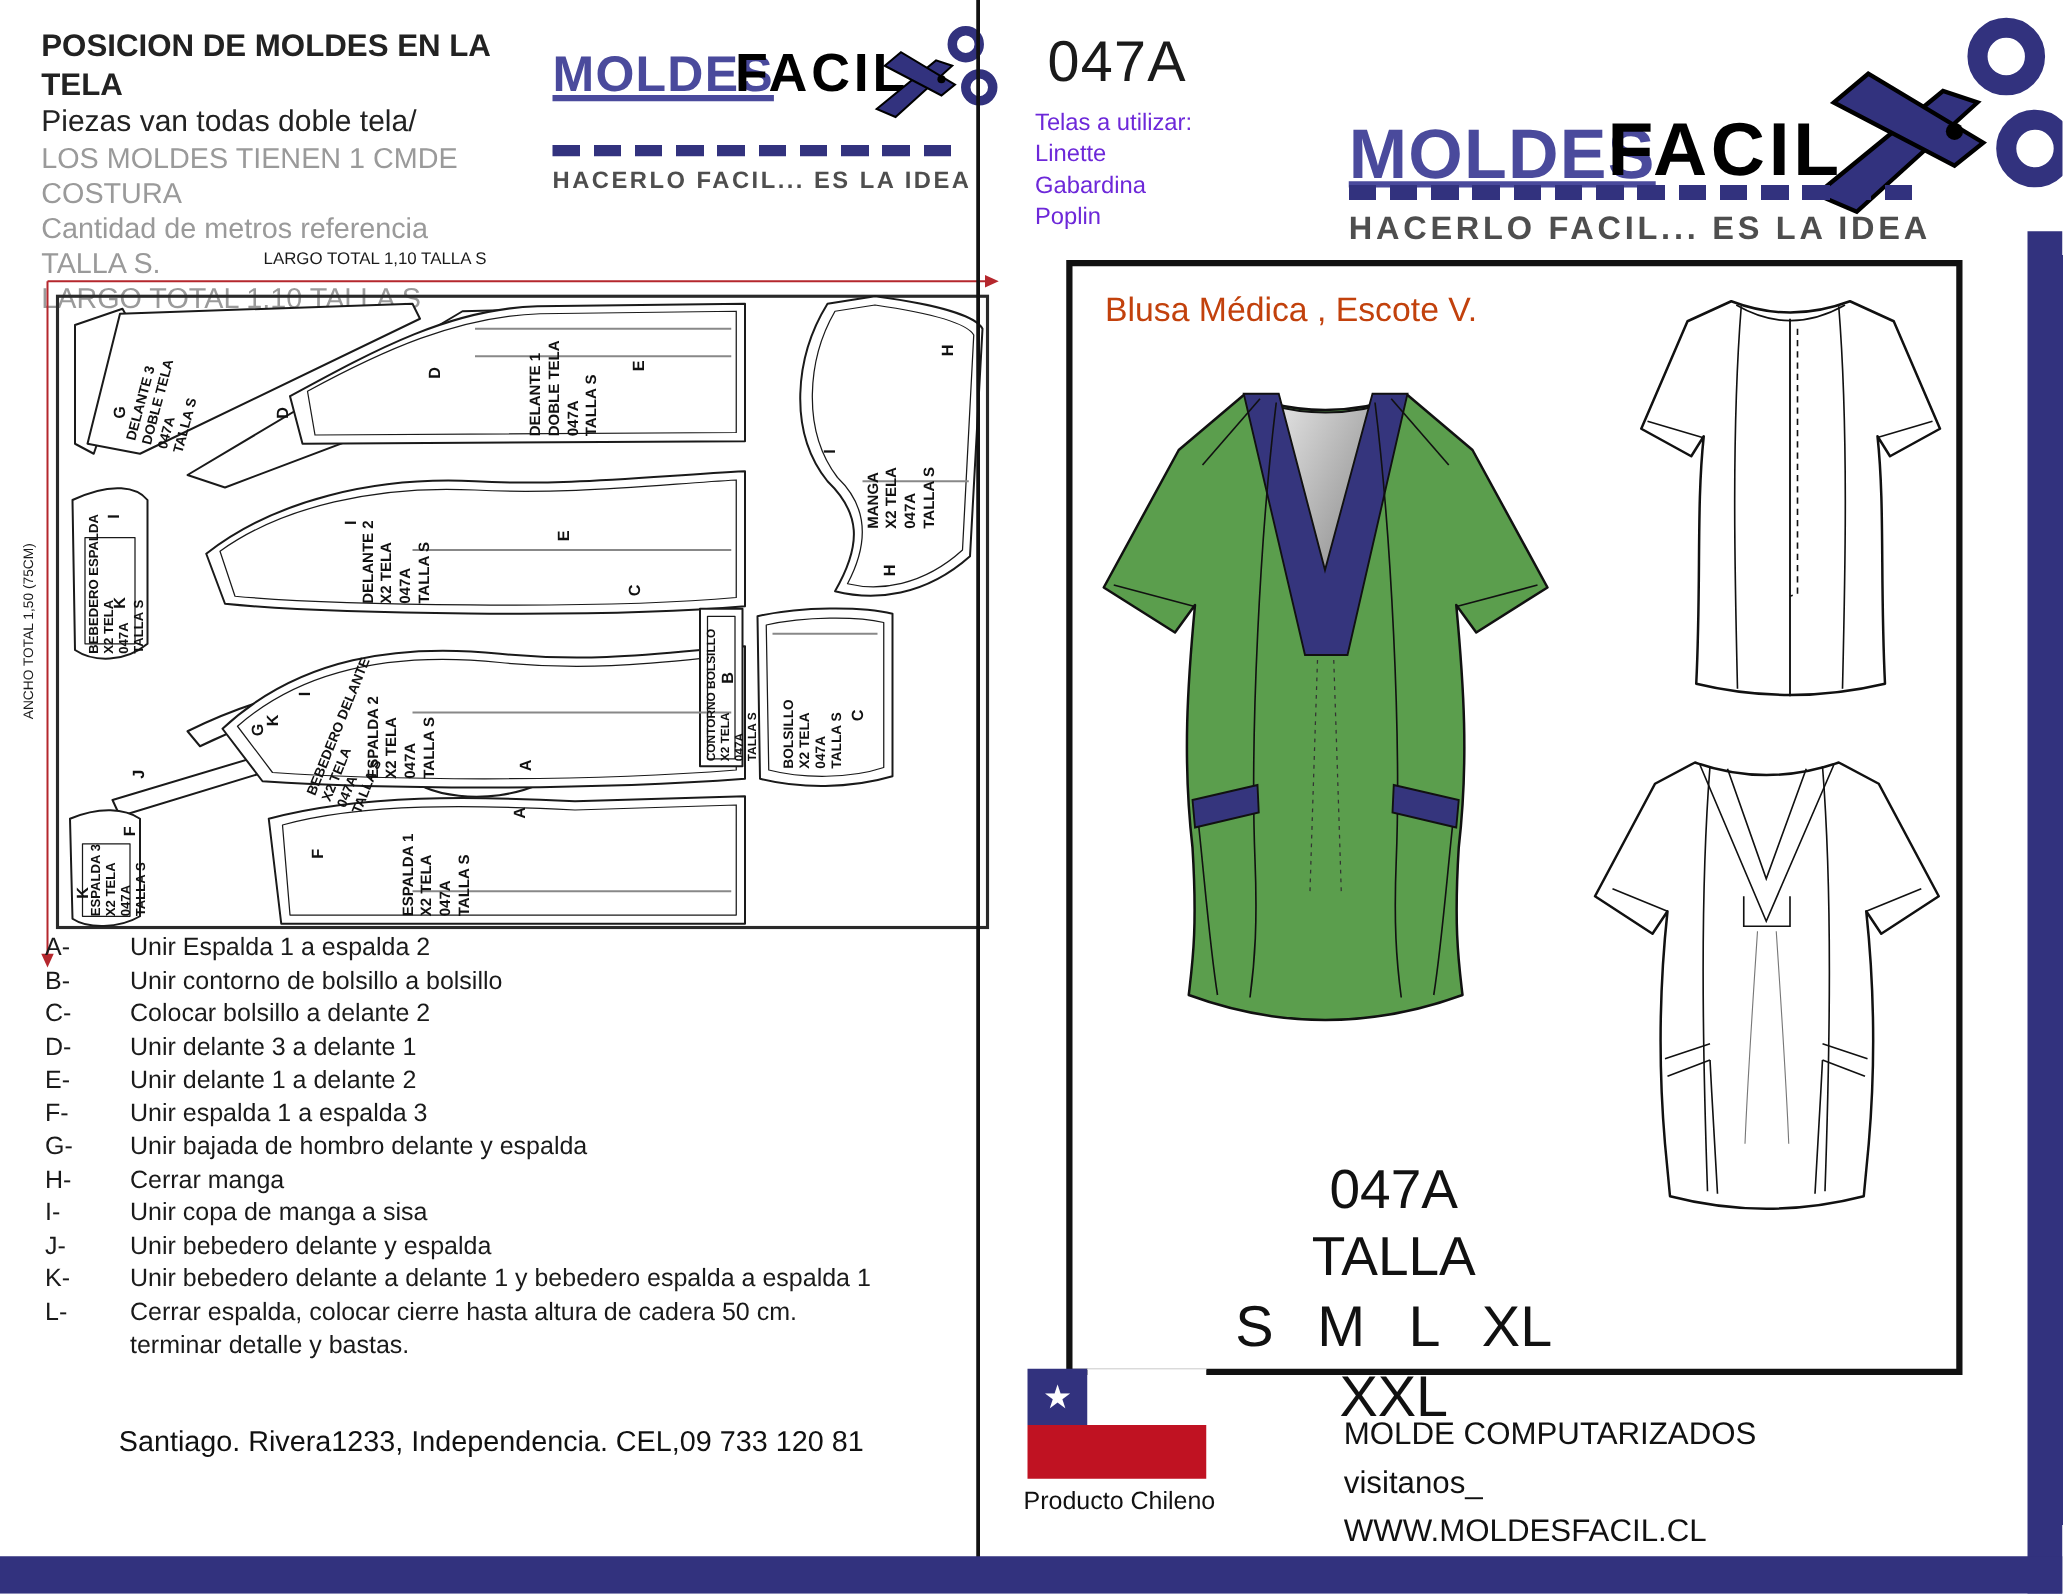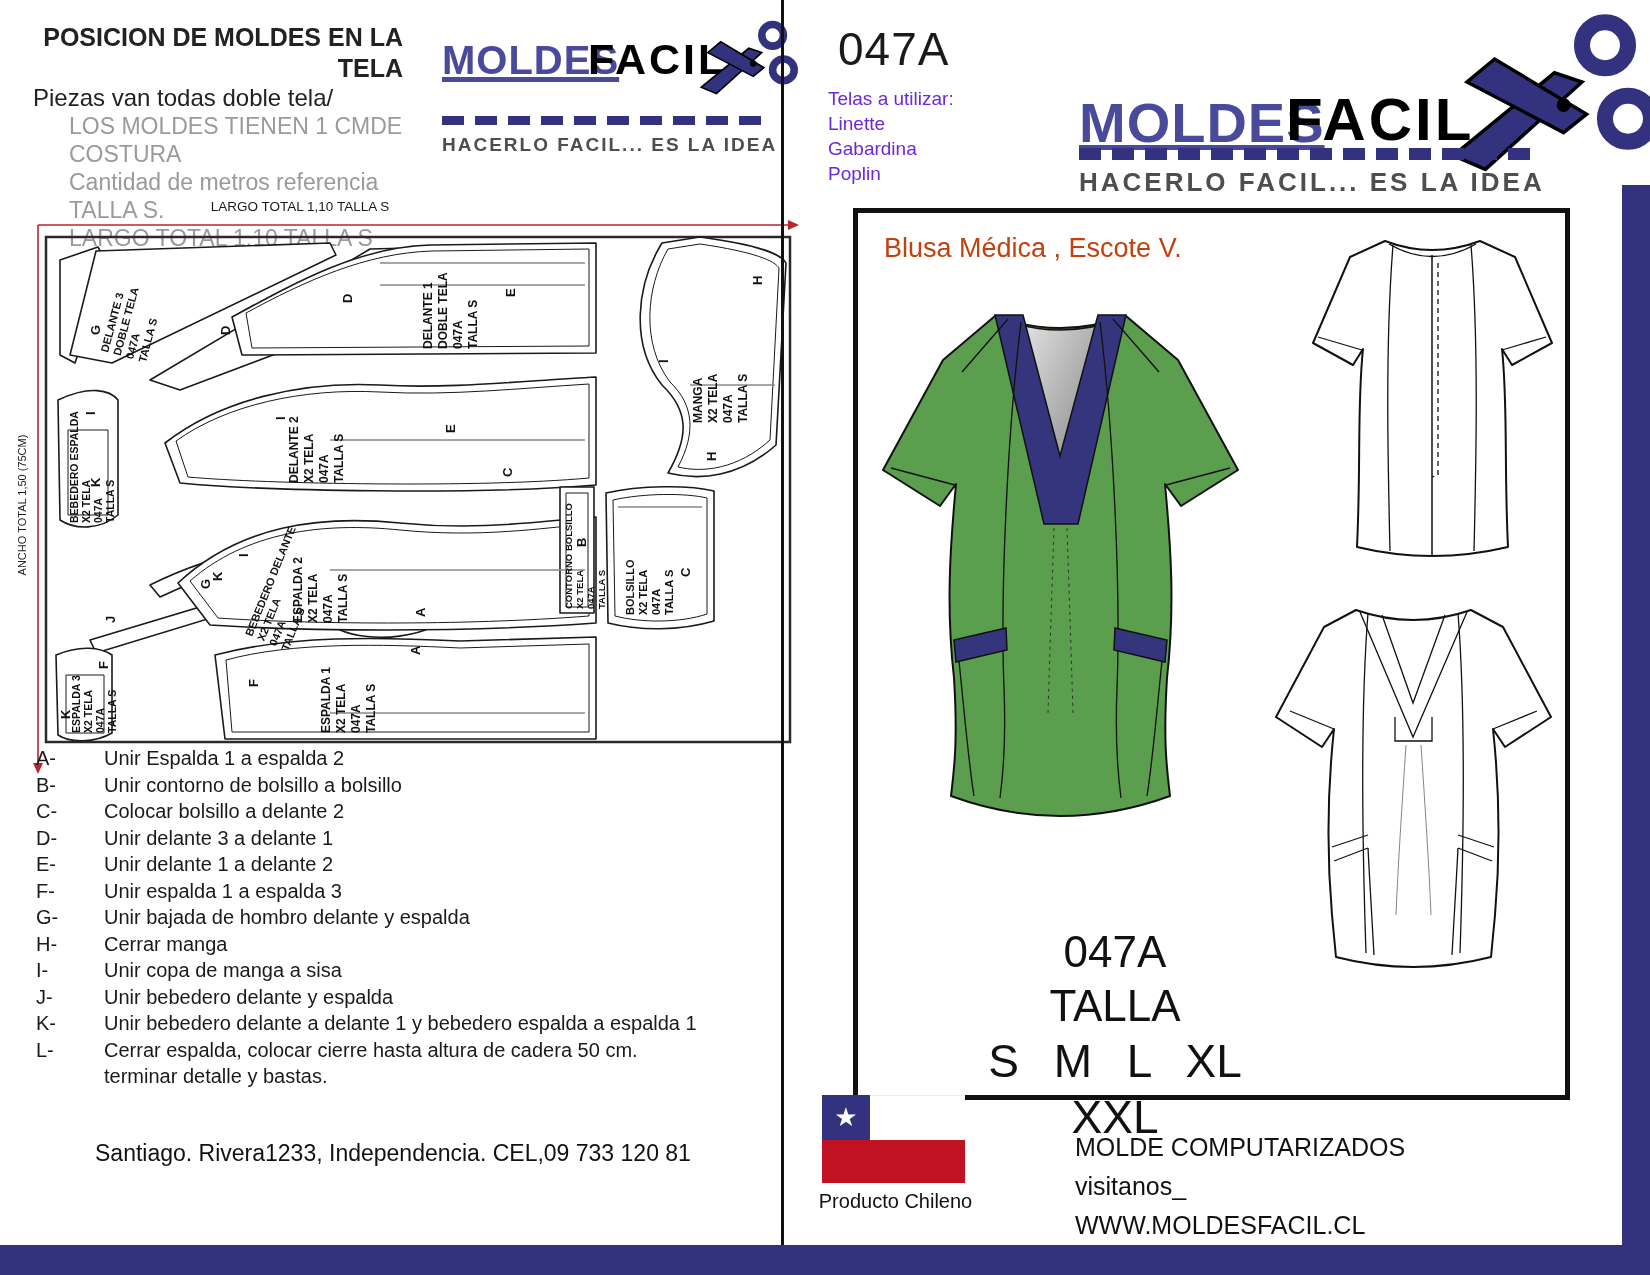--- a/index.html
+++ b/index.html
@@ -5,23 +5,23 @@
   html,body{margin:0;padding:0;background:#fff;}
   body{width:1650px;height:1275px;position:relative;overflow:hidden;
        font-family:"Liberation Sans",sans-serif;color:#111;}
   .abs{position:absolute;}
   
   .bar-bottom{left:0;right:0;bottom:0;height:30px;background:#32327E;}
   .bar-right{right:0;top:185px;width:28px;bottom:0;background:#32327E;}
   .divider{left:781px;top:0;width:3px;height:1246px;background:#111;}
   
   .lh{left:33px;top:22px;width:370px;line-height:1.22;}
-  .lh .l1{font-size:25px;font-weight:700;color:#222;text-align:right;}
+  .lh .l1{font-size:25px;font-weight:700;color:#222;}
   .lh .l2{font-size:24px;font-weight:400;color:#222;}
-  .lh .lg{font-size:23px;font-weight:400;color:#9A9A9A;margin-left:36px;}
+  .lh .lg{font-size:23px;font-weight:400;color:#9A9A9A;}
   
   .brand{height:200px;margin-left:24px;}
   .brand .w1{font-weight:700;color:#4A4A9C;letter-spacing:1px;
              text-decoration:underline;text-decoration-thickness:5px;text-underline-offset:3px;}
   .brand .w2{font-weight:700;color:#000;letter-spacing:3px;}
   .brand .dash{background:repeating-linear-gradient(90deg,#32327E 0 22px,transparent 22px 33px);}
   .brand .slogan{font-weight:700;color:#4E4E4E;letter-spacing:2px;}
   
   .instr{left:36px;top:745px;width:720px;font-size:20px;color:#1a1a1a;}
   .instr .row{line-height:26.5px;}

